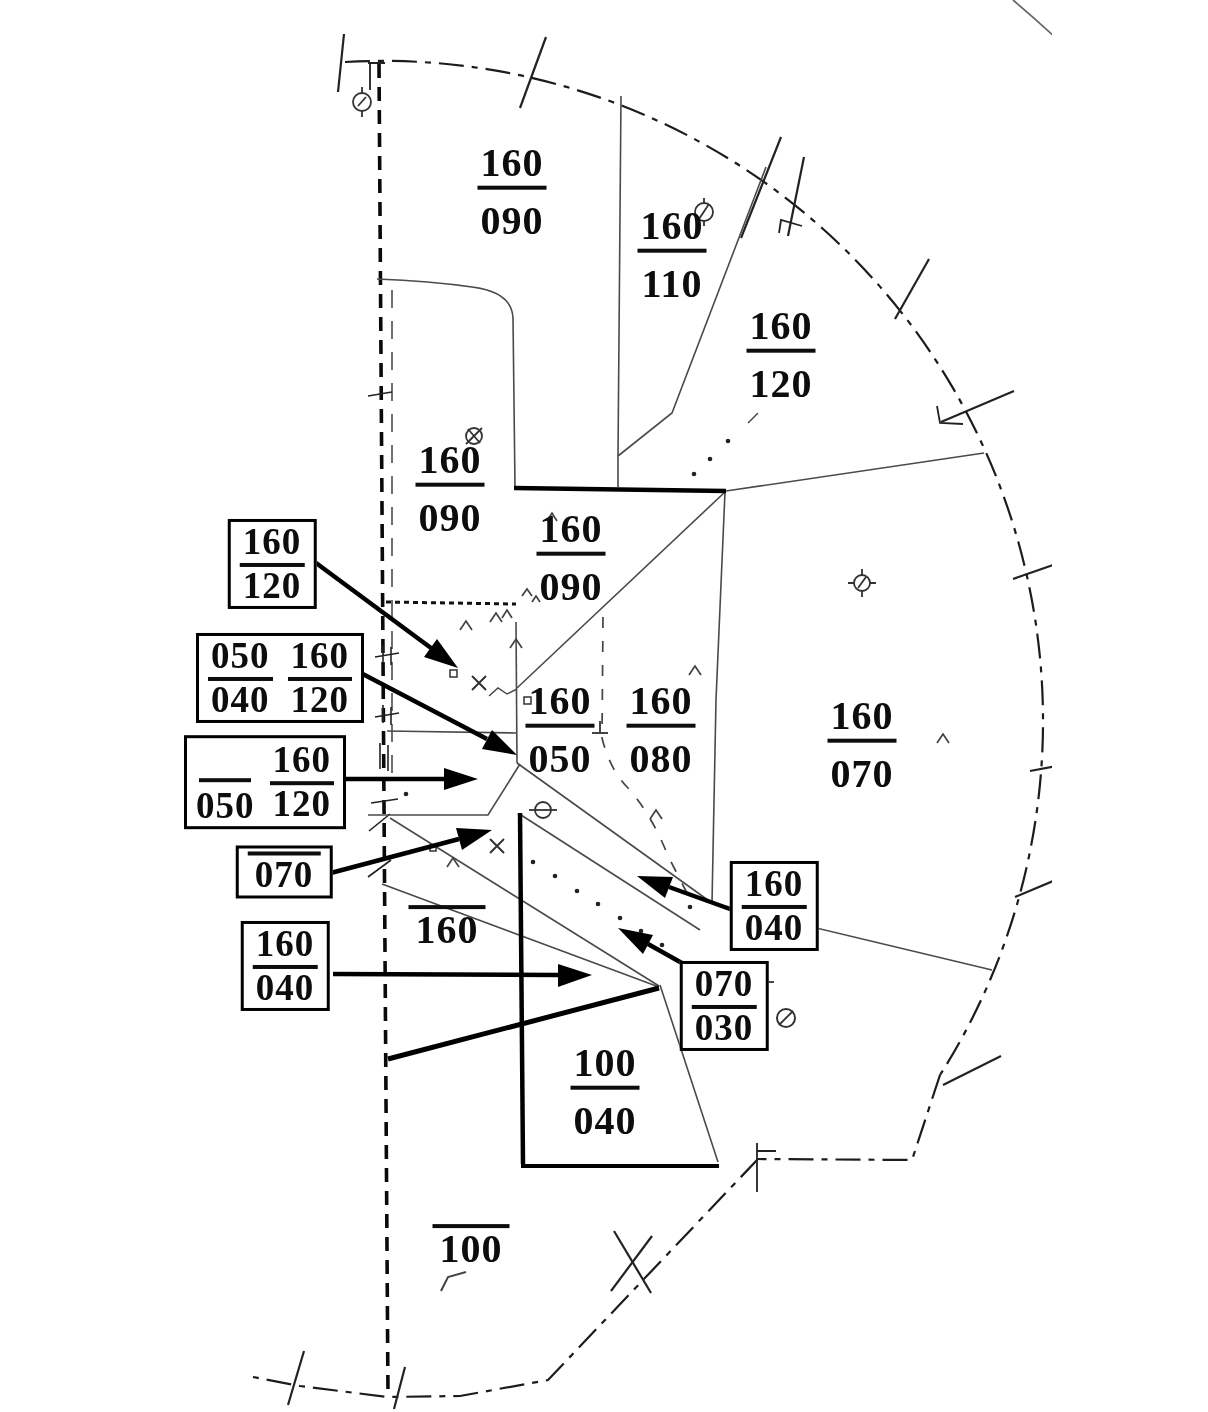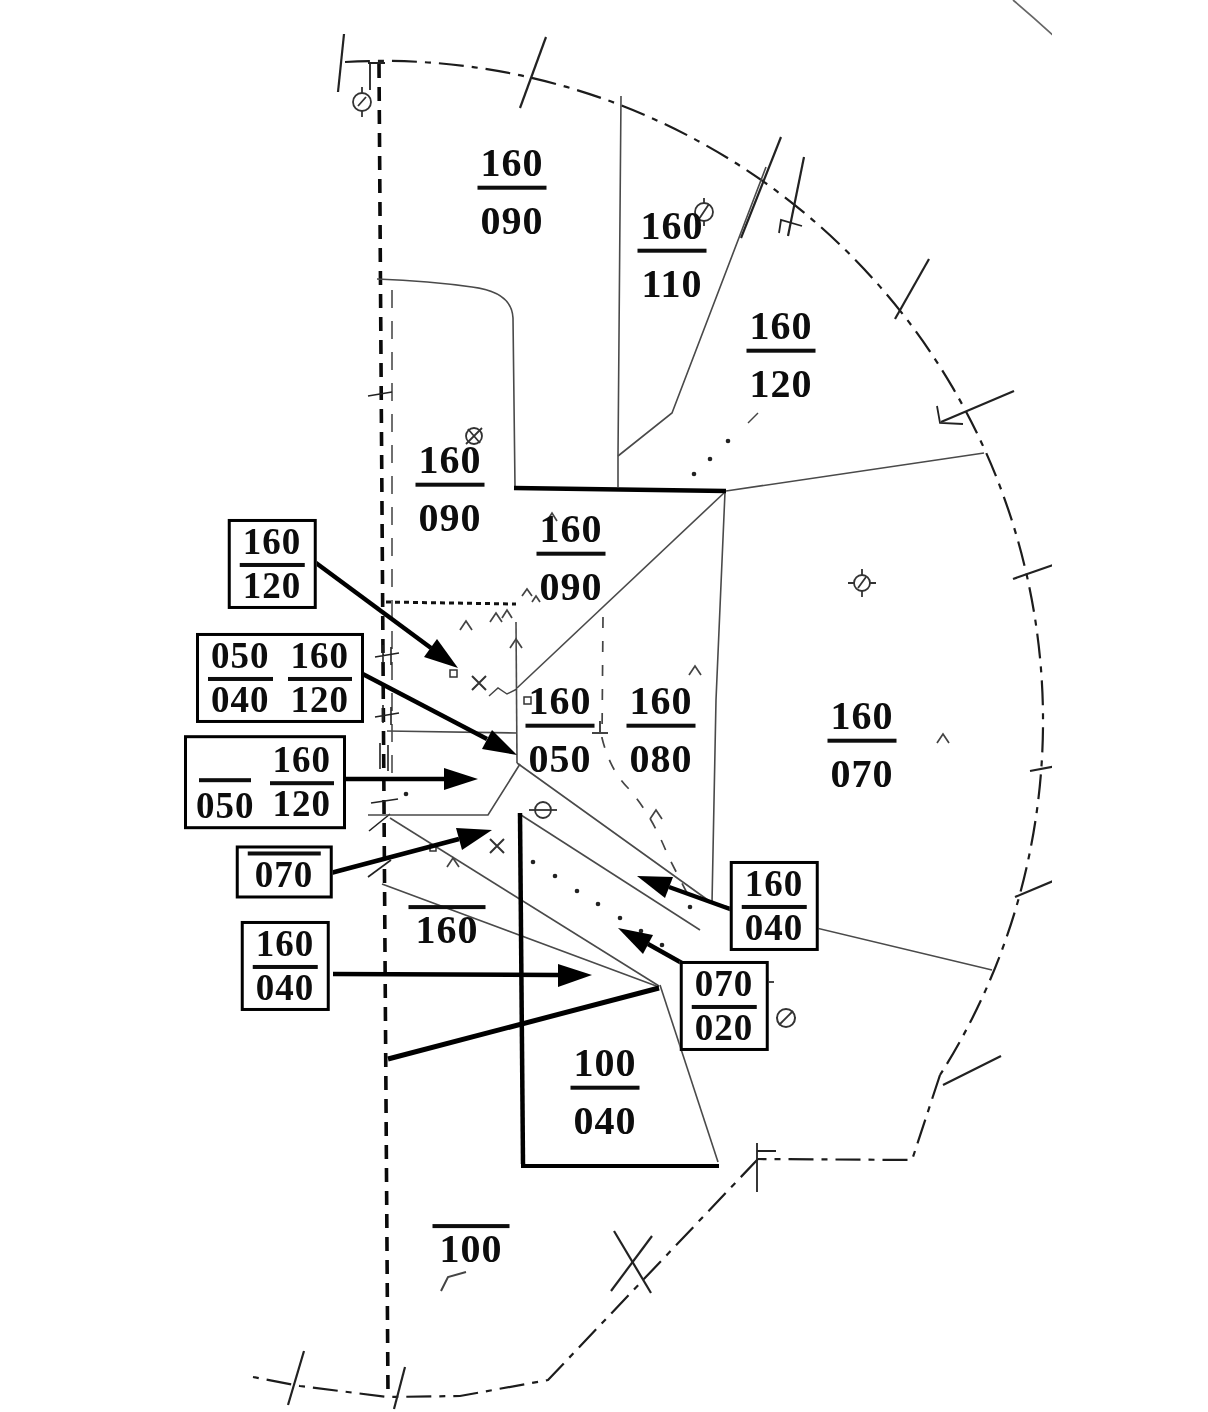--- a/index.html
+++ b/index.html
@@ -298,17 +298,17 @@
 </div>
 <div class="callout" style="left:774px;top:906px">
   <span class="frac-i">
     <span class="num">160</span>
     <span class="den">040</span>
   </span>
 </div>
 <div class="callout" style="left:724px;top:1006px">
   <span class="frac-i">
     <span class="num">070</span>
-    <span class="den">020</span>
+    <span class="den">030</span>
   </span>
 </div>
 
 </div>
 
 </body></html>

